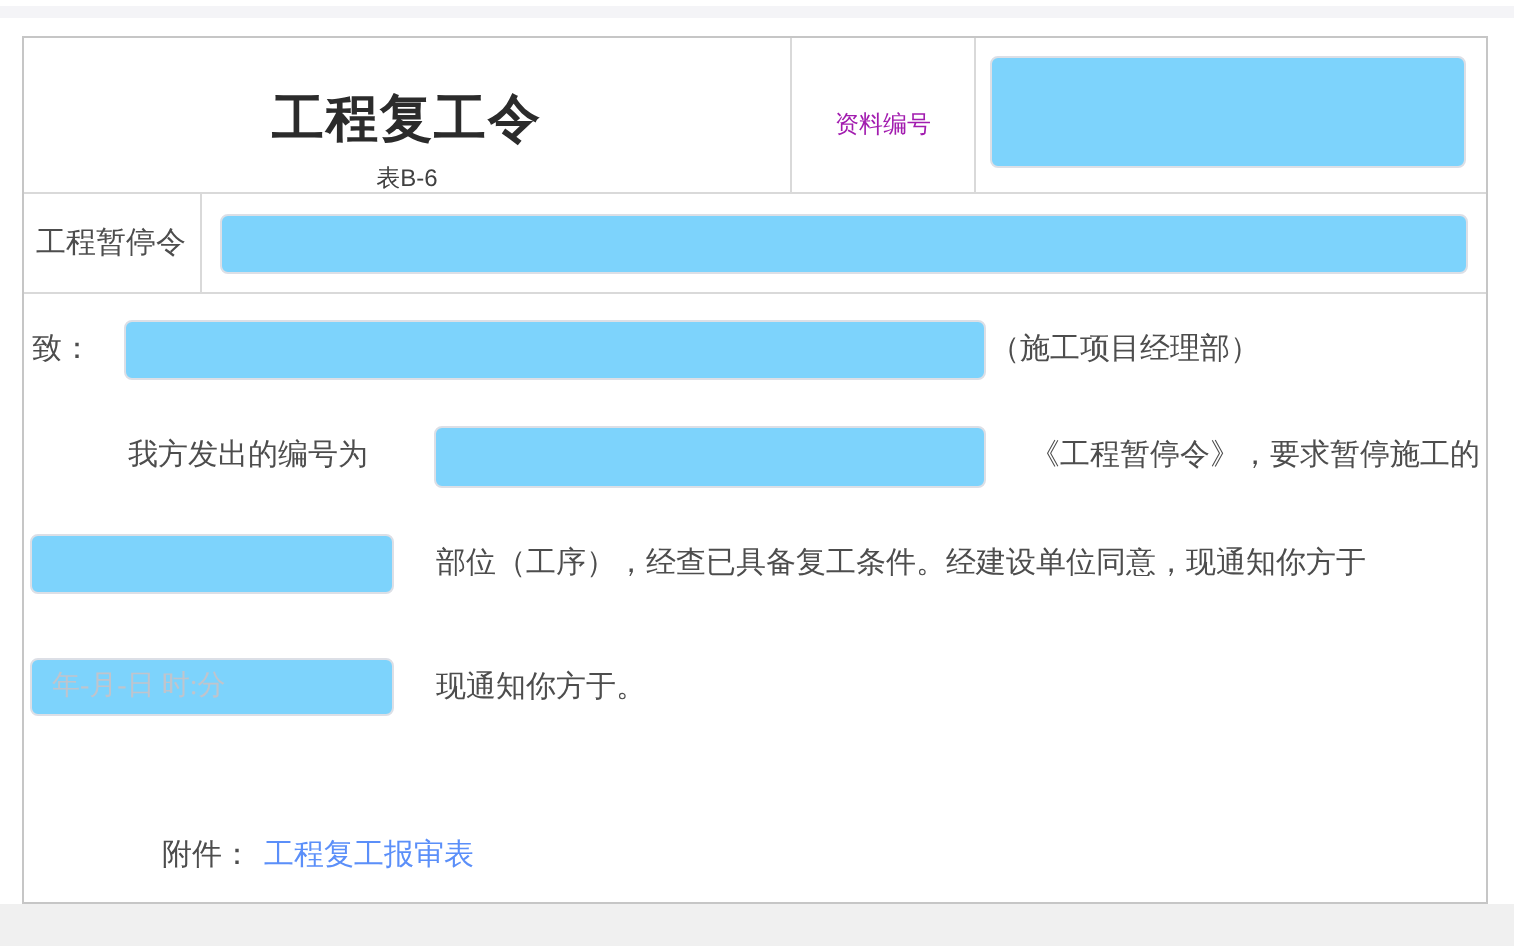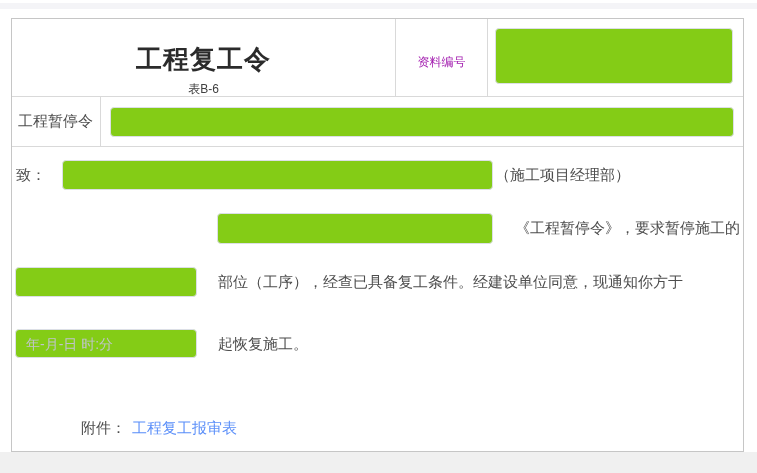--- a/index.html
+++ b/index.html
@@ -35,22 +35,22 @@
   .docno-label { left:384px; top:5px; width:91px; height:77px;
     display:flex; align-items:center; justify-content:center;
     font-size:12px; color:#a21caf; }
 
   .name-label { left:6px; top:78px; height:49px; display:flex; align-items:center;
     font-size:15px; color:#4d4d4d; }
 
   .txt { font-size:15px; color:#4d4d4d; line-height:30px; white-space:nowrap; }
 
   .ipt { position:absolute; border:1px solid #dcdfe6; border-radius:4px;
-    background:#84cc16; font-size:14px; color:#606266; padding:0 10px;
-    outline:none; font-family:Liberation Sans, sans-serif; }
+    background:#7dd3fc; font-size:14px; color:#606266; padding:0 10px;
+    outline:none; font-family:Liberation Serif, serif; }
   .ipt::placeholder { color:#c0c4cc; opacity:1; }
 
   .ipt-docno   { left:483px; top:9px;   width:238px; height:56px; }
   .ipt-name    { left:98px;  top:88px;  width:624px; height:30px; }
   .ipt-to      { left:50px;  top:141px; width:431px; height:30px; }
   .ipt-issued  { left:205px; top:194px; width:276px; height:31px; }
   .ipt-part    { left:3px;   top:248px; width:182px; height:30px; }
   .ipt-date    { left:3px;   top:310px; width:182px; height:29px; }
 
   .to-label      { left:4px;   top:141px; }
@@ -81,27 +81,28 @@
   <div class="abs docno-label">资料编号</div>
   <input class="ipt ipt-docno" value="" style="">
 
   <div class="abs name-label">工程暂停令</div>
   <input class="ipt ipt-name" value="" style="">
 
   <div class="abs txt to-label">致：</div>
   <input class="ipt ipt-to" value="" style="">
   <div class="abs txt to-suffix">（施工项目经理部）</div>
 
+  <div class="abs txt issued-prefix">我方发出的编号为</div>
   <input class="ipt ipt-issued" value="" style="">
   <div class="abs txt issued-suffix">《工程暂停令》，要求暂停施工的</div>
 
   <input class="ipt ipt-part" value="" style="">
   <div class="abs txt part-suffix">部位（工序），经查已具备复工条件。经建设单位同意，现通知你方于</div>
 
   <input class="ipt ipt-date" placeholder="年-月-日 时:分" style="">
-  <div class="abs txt date-suffix">起恢复施工。</div>
+  <div class="abs txt date-suffix">现通知你方于。</div>
 
   <div class="abs txt attach-row">
     <span>附件：</span><a class="attach-link">工程复工报审表</a>
   </div>
 </div>
 
 <div class="bottom-area"></div>
 
 </body></html>

